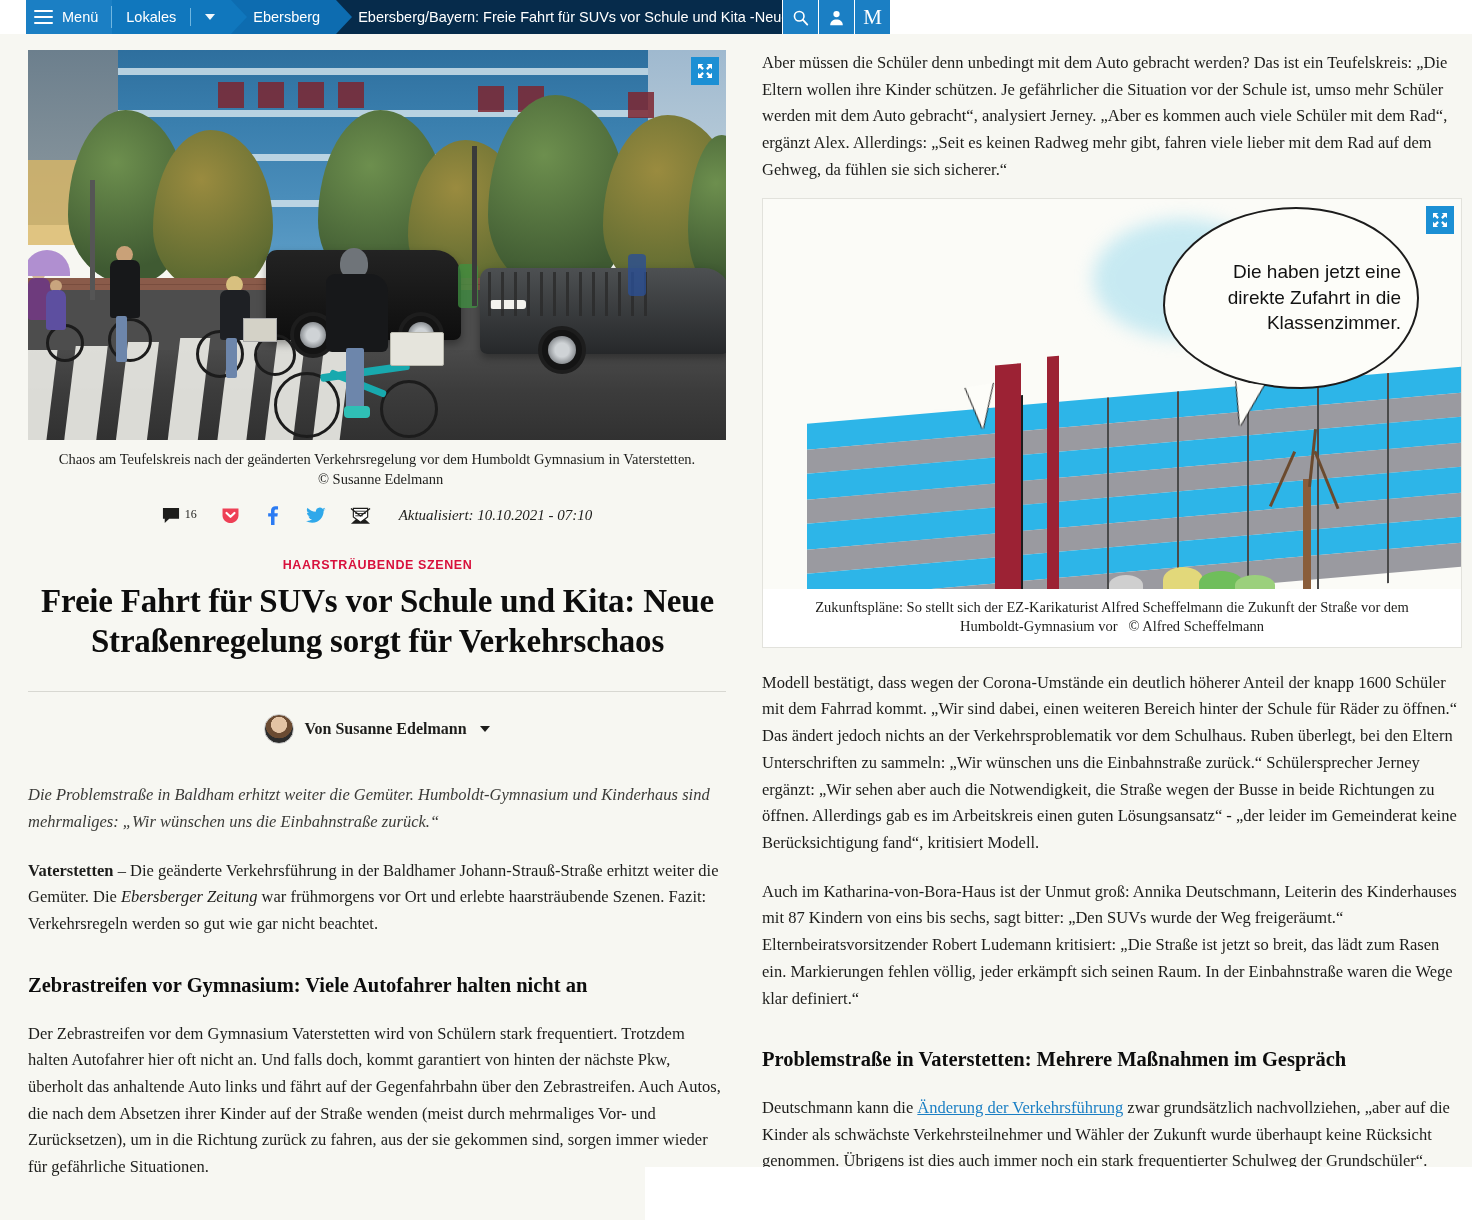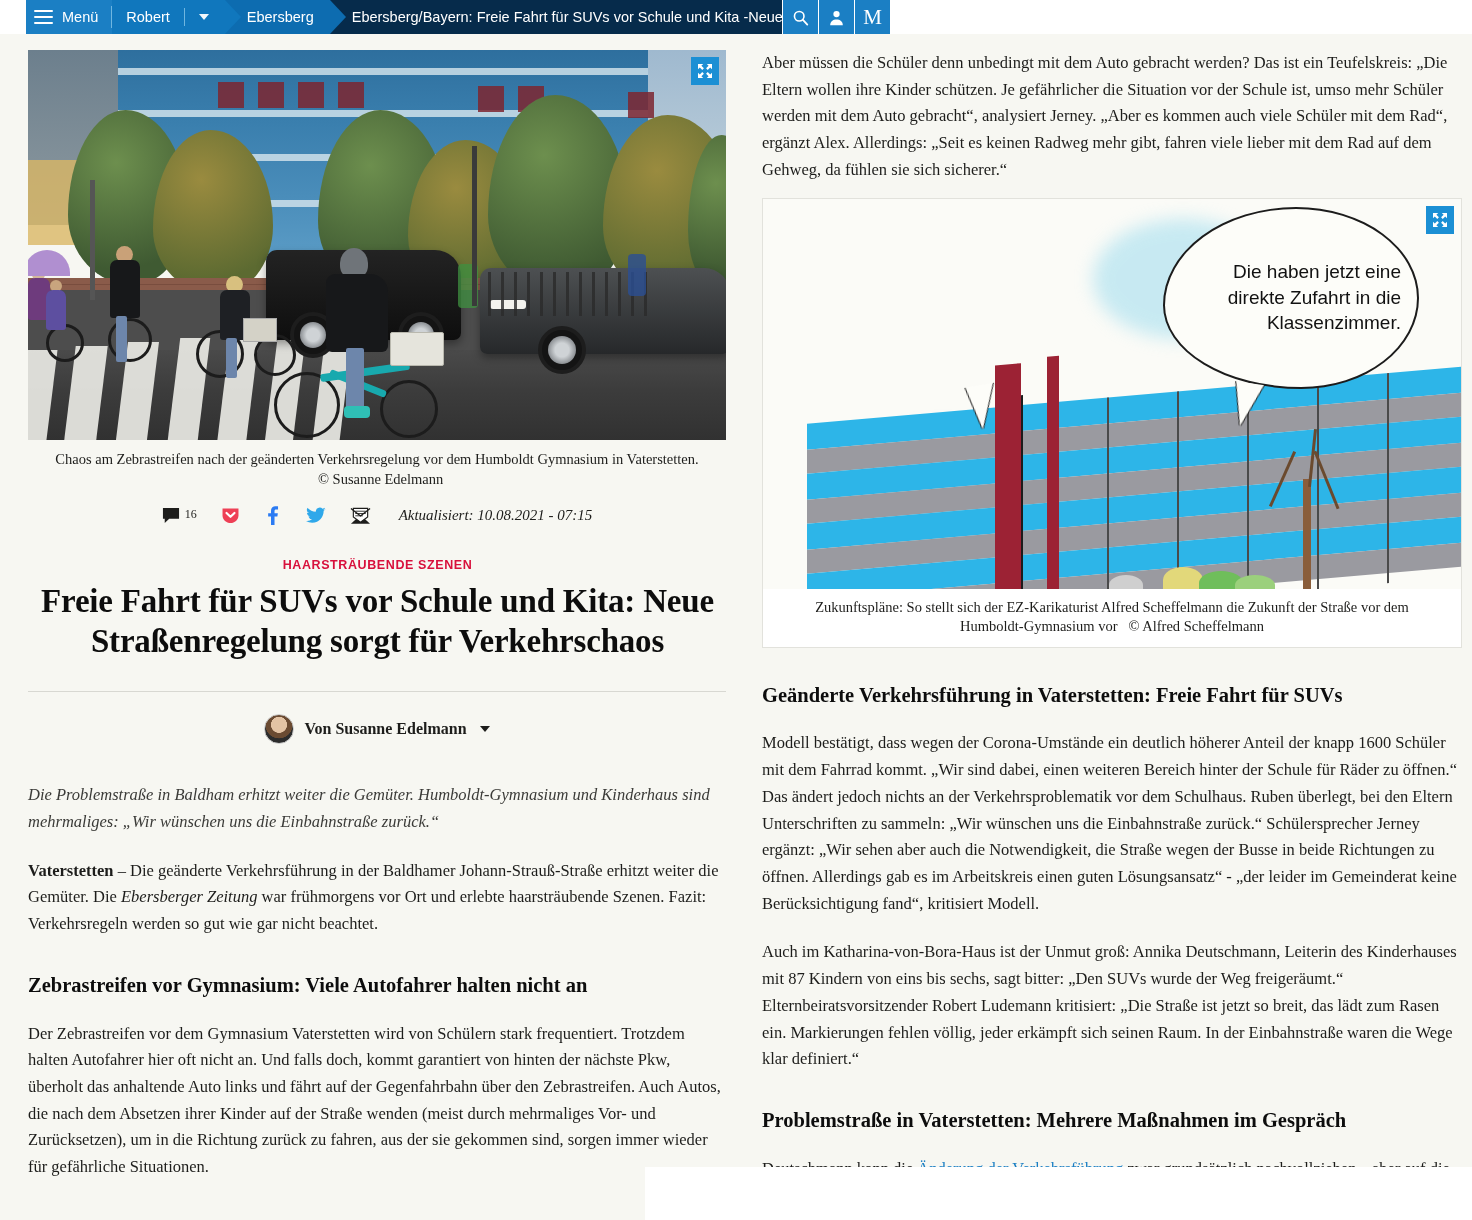--- a/index.html
+++ b/index.html
@@ -219,21 +219,21 @@
         <i></i>
         <i></i>
       </span>
     <span>Menü</span>
   </div>
 
   <div class="nav-sep"></div>
 
   <div class="nav-crumb level1">
     <span class="chev-wrap">
-      <span>Robert</span>
+      <span>Lokales</span>
       <span style="width:1px;height:18px;background:#6fb6e0;display:inline-block;margin:0 4px;"></span>
       <span class="chev-down"></span>
     </span>
     <span class="arrow-right"></span>
   </div>
 
   <div class="nav-crumb level2">
     <span>Ebersberg</span>
     <span class="arrow-right"></span>
   </div>
@@ -366,21 +366,21 @@
           <svg width="16" height="16" viewBox="0 0 16 16" fill="#fff">
             <path d="M1 1h5.2L4.4 2.8 6.9 5.3 5.3 6.9 2.8 4.4 1 6.2z"></path>
             <path d="M15 1v5.2l-1.8-1.8-2.5 2.5-1.6-1.6 2.5-2.5L9.8 1z"></path>
             <path d="M1 15v-5.2l1.8 1.8 2.5-2.5 1.6 1.6-2.5 2.5L6.2 15z"></path>
             <path d="M15 15h-5.2l1.8-1.8-2.5-2.5 1.6-1.6 2.5 2.5L15 9.8z"></path>
           </svg>
         </div>
       </div>
 
       <div class="caption">
-        <span>Chaos am Zebrastreifen nach der geänderten Verkehrsregelung vor dem Humboldt Gymnasium in Vaterstetten.</span>
+        <span>Chaos am Teufelskreis nach der geänderten Verkehrsregelung vor dem Humboldt Gymnasium in Vaterstetten.</span>
         &nbsp;&nbsp;<span class="credit">© Susanne Edelmann</span>
       </div>
 
       <div class="socialrow">
         <span class="soc">
           <svg width="18" height="17" viewBox="0 0 20 19">
               <path d="M1 1h18v12H8l-5 5v-5H1z" fill="#1d1d1b"></path>
             </svg>
           <span class="cnt">16</span>
         </span>
@@ -401,21 +401,21 @@
             </svg>
         </span>
         <span class="soc">
           <svg width="21" height="18" viewBox="0 0 22 18">
               <path d="M1 17h20L11 8z" fill="#1d1d1b"></path>
               <path d="M3.5 1h15v9l-7.5 5.5L3.5 10z" fill="#ffffff" stroke="#1d1d1b" stroke-width="1.2"></path>
               <path d="M5.5 4h11M5.5 6.4h11M5.5 8.8h8" stroke="#1d1d1b" stroke-width=".9"></path>
               <path d="M1 1.2L11 9 21 1.2" fill="none" stroke="#1d1d1b" stroke-width="1.4"></path>
             </svg>
         </span>
-        <span class="updated">Aktualisiert: 10.08.2021 - 07:15</span>
+        <span class="updated">Aktualisiert: 10.10.2021 - 07:10</span>
       </div>
 
       <div class="kicker">HAARSTRÄUBENDE SZENEN</div>
       <h1 class="headline">Freie Fahrt für SUVs vor Schule und Kita: Neue Straßenregelung sorgt für Verkehrschaos</h1>
 
       <div class="rule"></div>
 
       <div class="byline">
         <span class="avatar"></span>
         <span class="byname">Von Susanne Edelmann</span>
@@ -491,21 +491,20 @@
               <path d="M15 15h-5.2l1.8-1.8-2.5-2.5 1.6-1.6 2.5 2.5L15 9.8z"></path>
             </svg>
           </div>
         </div>
         <div class="cart-cap">
           <span>Zukunftspläne: So stellt sich der EZ-Karikaturist Alfred Scheffelmann die Zukunft der Straße vor dem Humboldt-Gymnasium vor</span>
           &nbsp;&nbsp;<span>© Alfred Scheffelmann</span>
         </div>
       </div>
 
-      <h2 class="sub">Geänderte Verkehrsführung in Vaterstetten: Freie Fahrt für SUVs</h2>
       <p class="body">Modell bestätigt, dass wegen der Corona-Umstände ein deutlich höherer Anteil der knapp 1600 Schüler mit dem Fahrrad kommt. „Wir sind dabei, einen weiteren Bereich hinter der Schule für Räder zu öffnen.“ Das ändert jedoch nichts an der Verkehrsproblematik vor dem Schulhaus. Ruben überlegt, bei den Eltern Unterschriften zu sammeln: „Wir wünschen uns die Einbahnstraße zurück.“ Schülersprecher Jerney ergänzt: „Wir sehen aber auch die Notwendigkeit, die Straße wegen der Busse in beide Richtungen zu öffnen. Allerdings gab es im Arbeitskreis einen guten Lösungsansatz“ - „der leider im Gemeinderat keine Berücksichtigung fand“, kritisiert Modell.</p>
       <p class="body">Auch im Katharina-von-Bora-Haus ist der Unmut groß: Annika Deutschmann, Leiterin des Kinderhauses mit 87 Kindern von eins bis sechs, sagt bitter: „Den SUVs wurde der Weg freigeräumt.“ Elternbeiratsvorsitzender Robert Ludemann kritisiert: „Die Straße ist jetzt so breit, das lädt zum Rasen ein. Markierungen fehlen völlig, jeder erkämpft sich seinen Raum. In der Einbahnstraße waren die Wege klar definiert.“</p>
 
       <h2 class="sub">Problemstraße in Vaterstetten: Mehrere Maßnahmen im Gespräch</h2>
       <p class="body">
         <span>Deutschmann kann die </span><a class="inline-link" href="#">Änderung der Verkehrsführung</a><span> zwar grundsätzlich nachvollziehen, „aber auf die Kinder als schwächste Verkehrsteilnehmer und Wähler der Zukunft wurde überhaupt keine Rücksicht genommen. Übrigens ist dies auch immer noch ein stark frequentierter Schulweg der Grundschüler“. Auch sie war Mitglied im Arbeitskreis und kritisiert, dass Polizei und Landratsamt sich nach dem ersten Treffen ausgeklinkt haben: „Das konnte niemand verstehen. Trotzdem wurde eine für alle Beteiligten gute Lösung erarbeitet. Ich war entsetzt, dass die im Gemeinderat nicht einmal besprochen wurde.“</span>
       </p>
 
     </div>
   </div>

